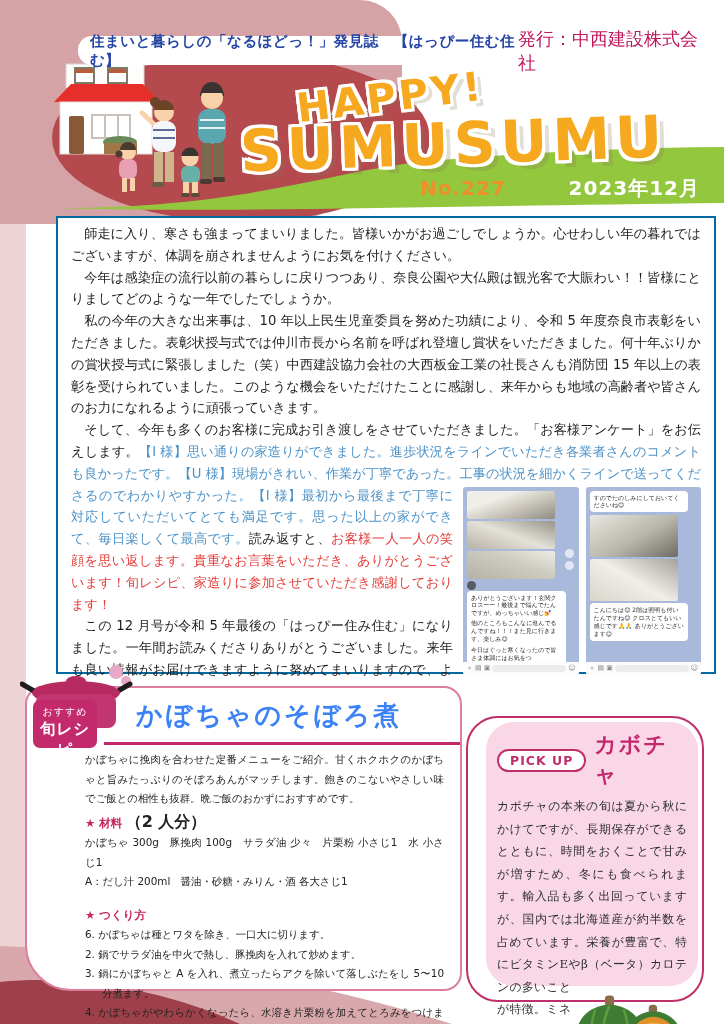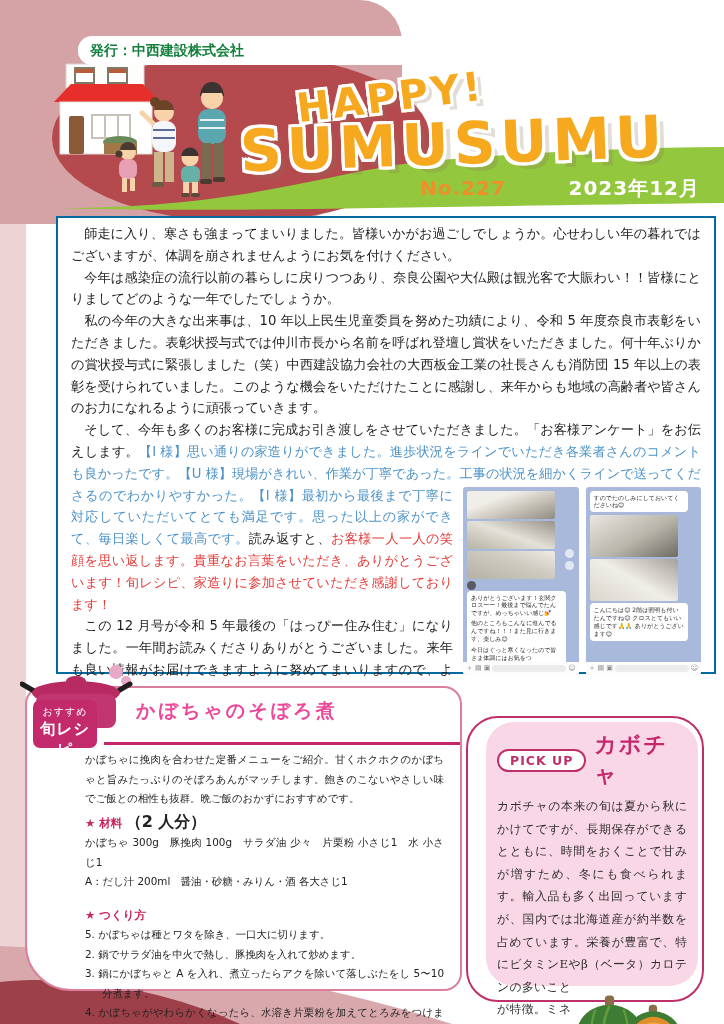--- a/index.html
+++ b/index.html
@@ -8,21 +8,21 @@
     position:relative; overflow:hidden; background:#ffffff;
     font-family:"DejaVu Sans","Liberation Sans",sans-serif;
   }
   
   .left-strip { position:absolute; left:0; top:0; width:26px; height:990px; background:#eed3d4; }
   .pink-top { position:absolute; left:0; top:0; width:402px; height:224px; background:#d5a2a6; border-radius:0 42px 130px 0; }
   .egg { position:absolute; left:52px; top:54px; width:378px; height:168px; background:#b4494e; border-radius:50%; }
   .tag-band { position:absolute; left:78px; top:36px; width:646px; height:29px; background:#fff; border-radius:14px 0 0 14px;
     display:flex; align-items:center; justify-content:space-between; padding:0 20px 0 12px; z-index:3; }
   .tagline { font-size:14.5px; font-weight:bold; color:#2445a5; letter-spacing:.5px; }
-  .publisher { font-size:14px; font-weight:bold; color:#15803d; }
+  .publisher { font-size:18px; font-weight:normal; color:#be185d; }
   .green-swoosh { position:absolute; left:0; top:130px; width:724px; height:85px; z-index:1; }
   .house { position:absolute; left:46px; top:60px; width:122px; height:100px; z-index:2; }
   .family { position:absolute; left:112px; top:70px; width:138px; height:142px; z-index:2; }
   .happy { position:absolute; left:296px; top:74px; font-size:40px; font-weight:800; color:#f6a81f;
     transform:rotate(-7deg); letter-spacing:3px; z-index:2;
     text-shadow:-3px -3px 0 #fff,3px -3px 0 #fff,-3px 3px 0 #fff,3px 3px 0 #fff,-3px 0 0 #fff,3px 0 0 #fff,0 -3px 0 #fff,0 3px 0 #fff,6px 6px 0 rgba(140,120,90,.25); }
   .sumu { position:absolute; left:240px; top:110px; font-size:58px; font-weight:800; color:#f6a81f;
     transform:rotate(-2deg); letter-spacing:5px; z-index:2;
     text-shadow:-3px -3px 0 #fff,3px -3px 0 #fff,-3px 3px 0 #fff,3px 3px 0 #fff,-3px 0 0 #fff,3px 0 0 #fff,0 -3px 0 #fff,0 3px 0 #fff,7px 7px 0 rgba(140,120,90,.25); }
   .issue { position:absolute; left:420px; top:175px; width:280px; display:flex; justify-content:space-between; align-items:baseline; gap:10px; z-index:2; }
@@ -57,21 +57,21 @@
   .bottom-shapes { position:absolute; left:0; top:930px; width:460px; height:94px; z-index:0; }
   
   .recipe-card { position:absolute; left:25px; top:686px; width:437px; height:305px; background:#fff;
     border:2px solid #db7f9d; border-radius:18px 18px 18px 46px; padding:62px 16px 0 58px;
     font-size:10.4px; line-height:19.5px; color:#222; z-index:5; text-align:justify; }
   .pot { position:absolute; left:20px; top:664px; width:118px; height:68px; z-index:6; }
   .recipe-badge { position:absolute; left:33px; top:700px; width:64px; height:48px; background:#c32a6c;
     border-radius:7px; z-index:7; color:#fff; text-align:center; padding-top:5px; }
   .recipe-badge .s1 { font-size:10px; letter-spacing:1px; }
   .recipe-badge .s2 { font-size:15.5px; font-weight:bold; letter-spacing:1px; }
-  .recipe-title { position:absolute; left:136px; top:698px; font-size:19px; font-weight:800; color:#ec4899;
+  .recipe-title { position:absolute; left:136px; top:698px; font-size:26px; font-weight:800; color:#3b82f6;
     letter-spacing:3px; z-index:6; }
   .recipe-underline { position:absolute; left:104px; top:742px; width:356px; height:3px; background:#c5286a; z-index:6; }
   .recipe-desc { margin-bottom:3px; }
   .sec-row { margin-bottom:0; }
   .sec-label { color:#c9255f; font-weight:bold; font-size:11.5px; }
   .servings { color:#222; font-weight:bold; font-size:16px; }
   .steps div { padding-left:17px; text-indent:-17px; }
   
   .pickup { position:absolute; left:466px; top:716px; width:238px; height:286px; background:#fff;
     border:2.5px solid #bf2f6b; border-radius:32px; z-index:5; padding:4px 4px 0 18px; }
@@ -89,20 +89,21 @@
 
 <div class="left-strip"></div>
 <div class="pink-top"></div>
 <div class="egg"></div>
 
 <svg class="green-swoosh" viewBox="0 0 724 85" preserveAspectRatio="none">
   <path d="M58 78 C 250 78 330 40 430 31 C 530 22 620 18 724 17 L 724 73 C 450 76 200 83 58 78 Z" fill="#93c73d"></path>
 </svg>
 
 <div class="tag-band">
+  <span class="tagline">住まいと暮らしの「なるほどっ！」発見誌　【はっぴー住む住む】</span>
   <span class="publisher">発行：中西建設株式会社</span>
 </div>
 
 <svg class="house" viewBox="0 0 122 100">
   <rect x="20" y="4" width="78" height="24" fill="#fdfdfb" stroke="#d8d4cc"></rect>
   <rect x="29" y="8" width="19" height="15" fill="#fff" stroke="#7d7a66" stroke-width="2"></rect>
   <rect x="30" y="9" width="17" height="4" fill="#b85c3c"></rect>
   <rect x="62" y="8" width="19" height="15" fill="#fff" stroke="#7d7a66" stroke-width="2"></rect>
   <rect x="63" y="9" width="17" height="4" fill="#b85c3c"></rect>
   <polygon points="8,42 114,42 97,24 25,24" fill="#e62f2a"></polygon>
@@ -234,21 +235,21 @@
   <div class="sec-row">
     <span class="sec-label">★ 材料</span>
     <span class="servings">（2 人分）</span>
   </div>
   <div>かぼちゃ 300g　豚挽肉 100g　サラダ油 少々　片栗粉 小さじ1　水 小さじ1</div>
   <div>A：だし汁 200ml　醤油・砂糖・みりん・酒 各大さじ1</div>
   <div class="sec-row" style="margin-top:14px;">
     <span class="sec-label">★ つくり方</span>
   </div>
   <div class="steps">
-    <div>5. かぼちゃは種とワタを除き、一口大に切ります。</div>
+    <div>6. かぼちゃは種とワタを除き、一口大に切ります。</div>
     <div>2. 鍋でサラダ油を中火で熱し、豚挽肉を入れて炒めます。</div>
     <div>3. 鍋にかぼちゃと A を入れ、煮立ったらアクを除いて落しぶたをし 5〜10 分煮ます。</div>
     <div>4. かぼちゃがやわらかくなったら、水溶き片栗粉を加えてとろみをつけます。</div>
   </div>
 </div>
 
 <div class="pickup">
   <div class="pickup-inner">
     <div class="pickup-head">
       <span class="pickup-badge">PICK UP</span>

